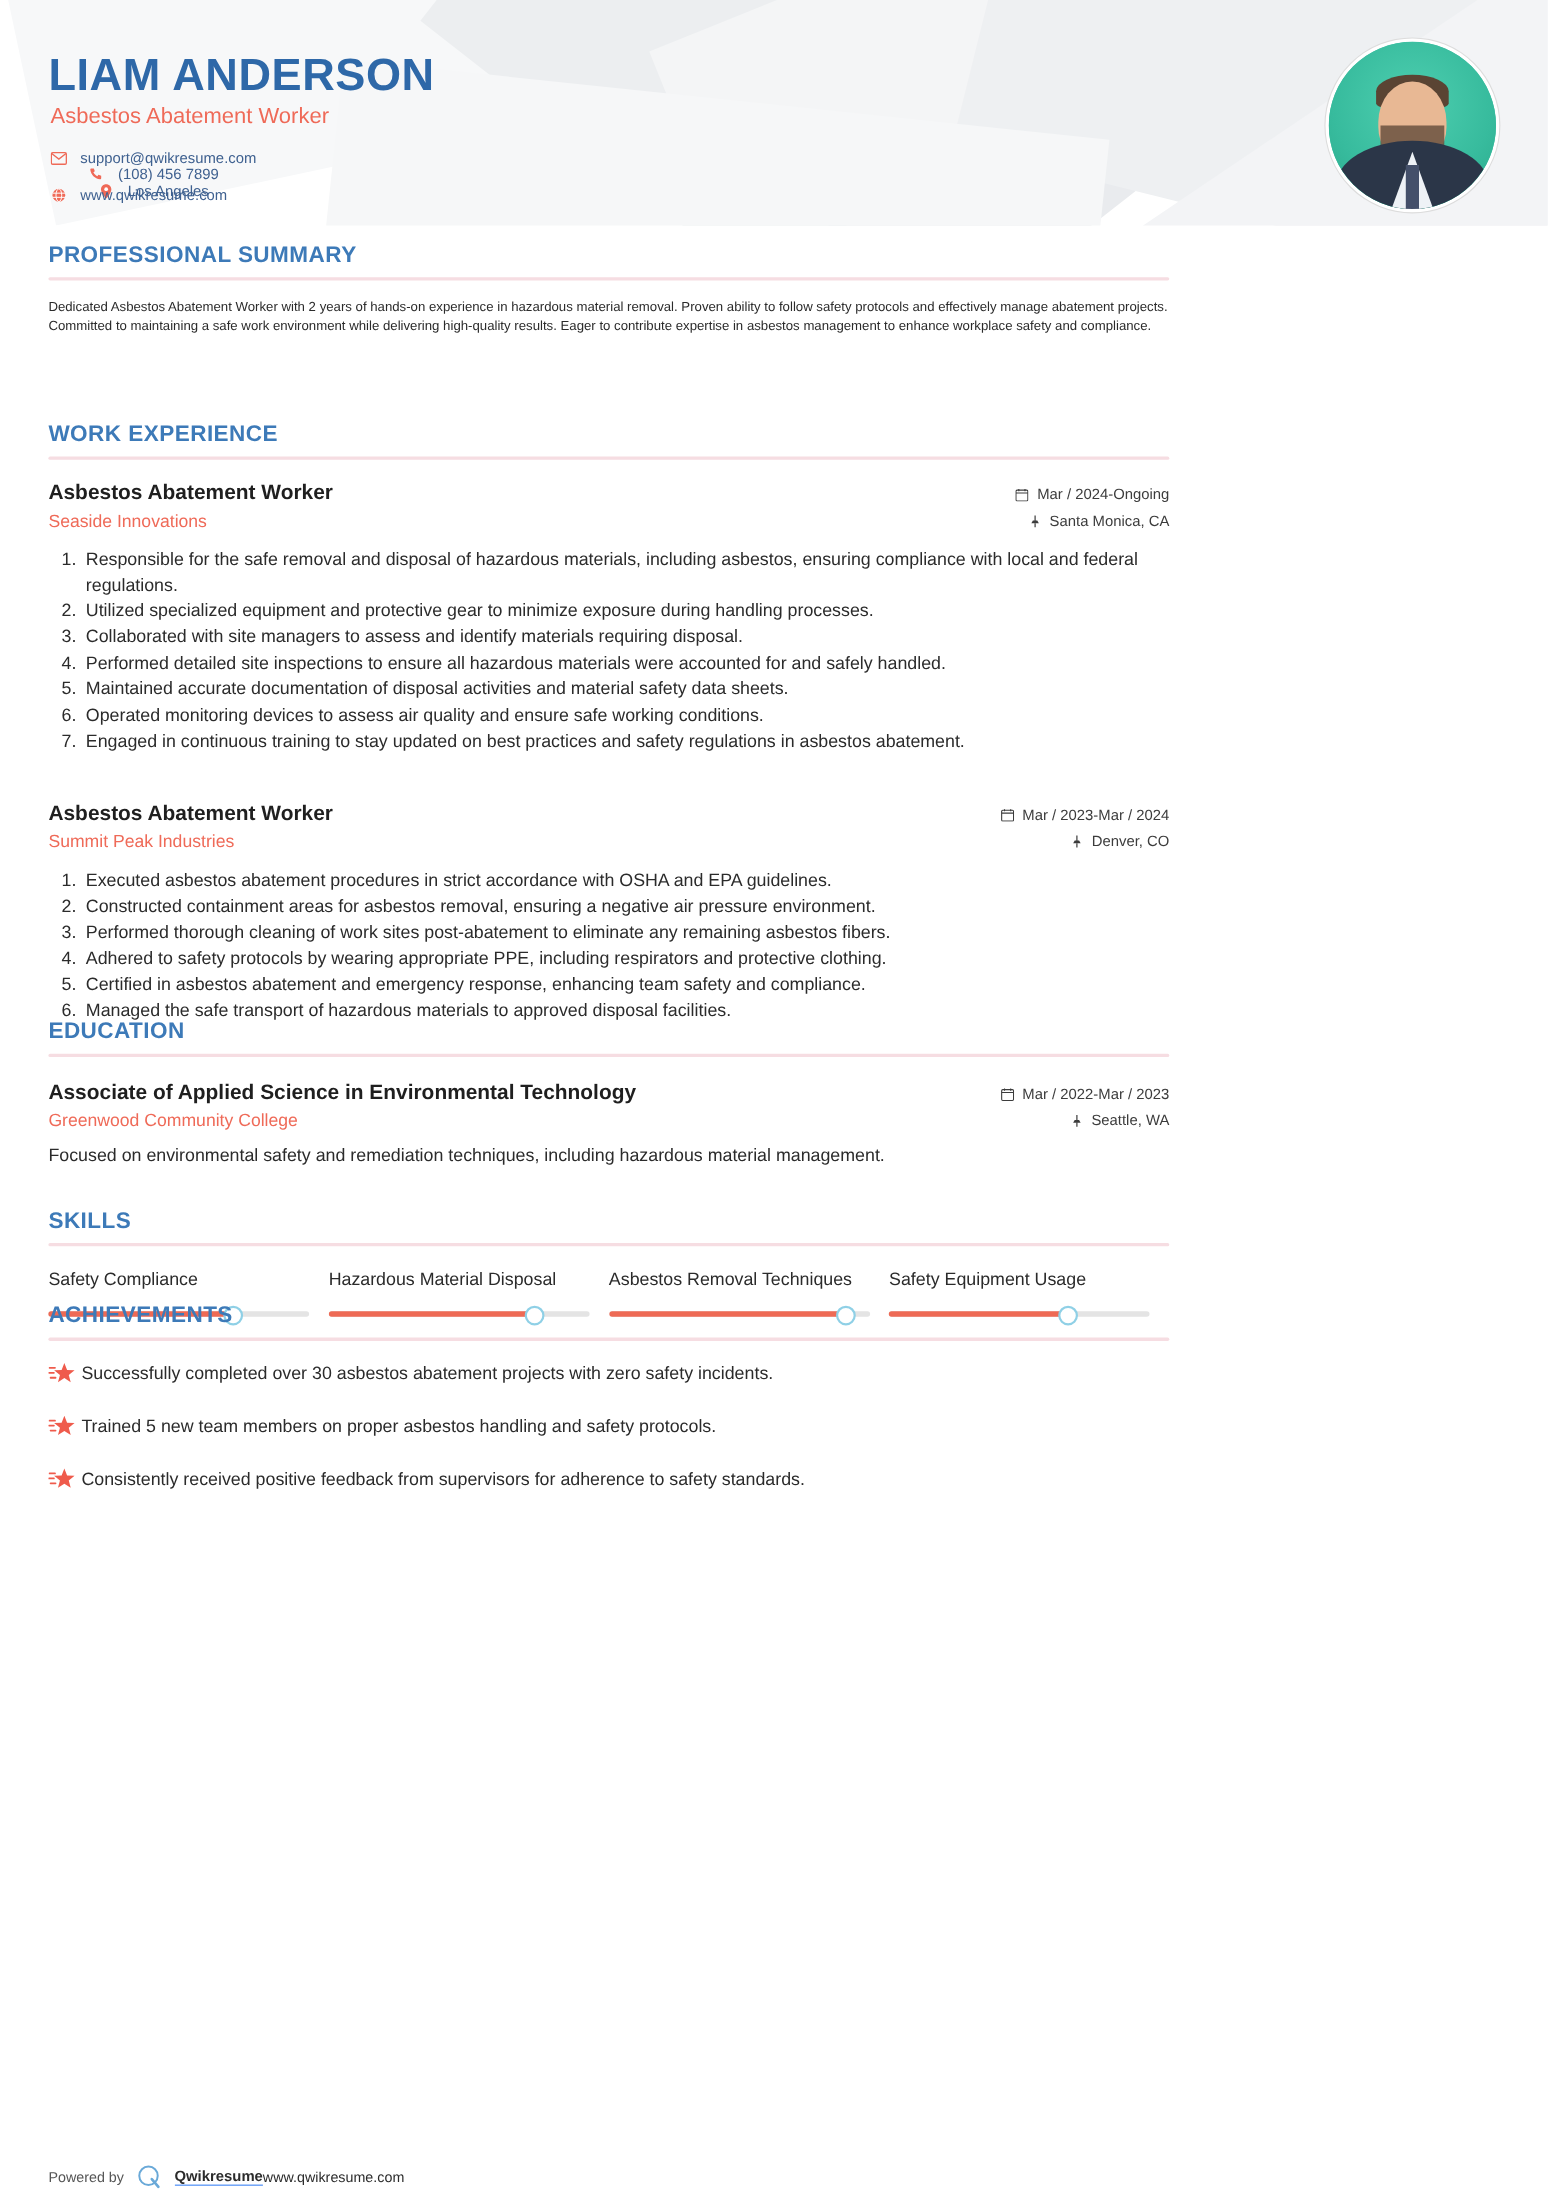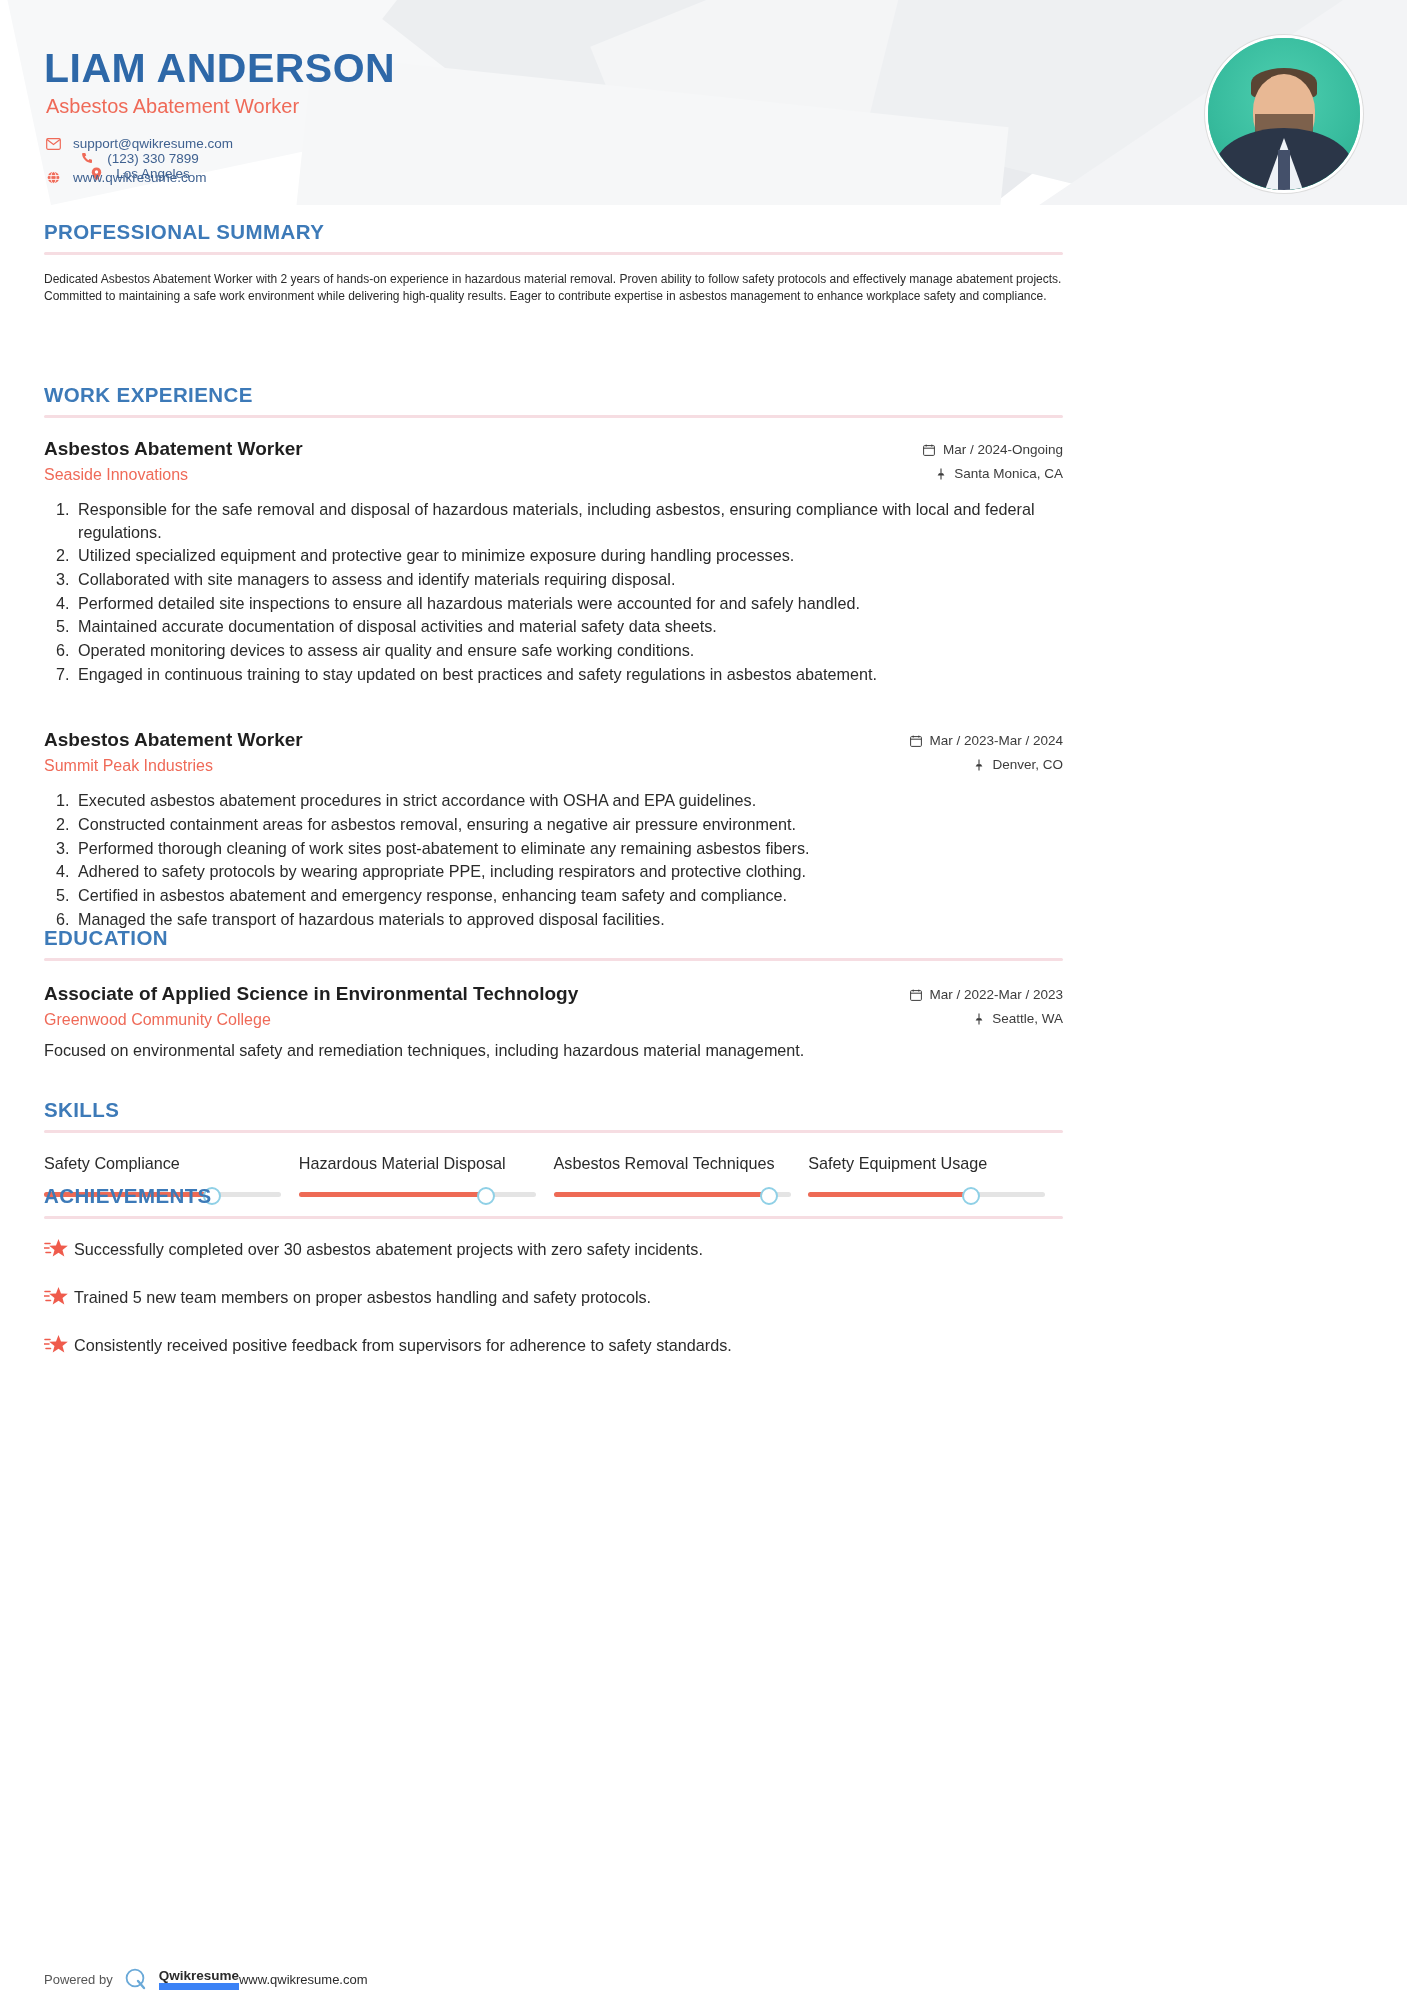--- a/index.html
+++ b/index.html
@@ -297,21 +297,21 @@
   .powered { display: flex; align-items: center; gap: 10px; }
   .powered .lbl { color: #555; }
   .qlogo {
     width: 26px; height: 26px;
     display: flex; align-items: center; justify-content: center;
     color: #6aa9d8;
   }
   .qname {
     font-weight: bold;
     color: #2b2b2b;
-    border-bottom: 7px solid #3b82f6;
+    border-bottom: 1px solid #3b82f6;
     font-size: 13.5px;
   }
   .site { color: #2b2b2b; font-size: 13px; }
 </style>
 </head>
 <body>
 
 <div class="page">
 
   <div class="header-bg">
@@ -336,21 +336,21 @@
           </svg>
       </span>
       <span class="txt">support@qwikresume.com</span>
     </div>
     <div class="contact-item">
       <span class="ic">
         <svg width="13" height="13" viewBox="0 0 13 13">
             <path d="M2.2 1.1 L4.3 1.1 L5.2 3.6 L3.9 4.6 C4.6 6.1 6 7.5 7.5 8.2 L8.5 6.9 L11 7.8 L11 9.9 C11 10.6 10.5 11.1 9.8 11 C5.3 10.5 1.6 6.8 1.1 2.3 C1 1.6 1.5 1.1 2.2 1.1 Z" fill="#ef6a58"></path>
           </svg>
       </span>
-      <span class="txt">(123) 330 7899</span>
+      <span class="txt">(108) 456 7899</span>
     </div>
     <div class="contact-item">
       <span class="ic">
         <svg width="11" height="14" viewBox="0 0 11 14">
             <path d="M5.5 0.6 C2.8 0.6 0.8 2.6 0.8 5.2 C0.8 8.6 5.5 13.4 5.5 13.4 C5.5 13.4 10.2 8.6 10.2 5.2 C10.2 2.6 8.2 0.6 5.5 0.6 Z" fill="#ef6a58"></path>
             <circle cx="5.5" cy="5" r="1.7" fill="#ffffff"></circle>
           </svg>
       </span>
       <span class="txt">Los Angeles</span>
     </div>

